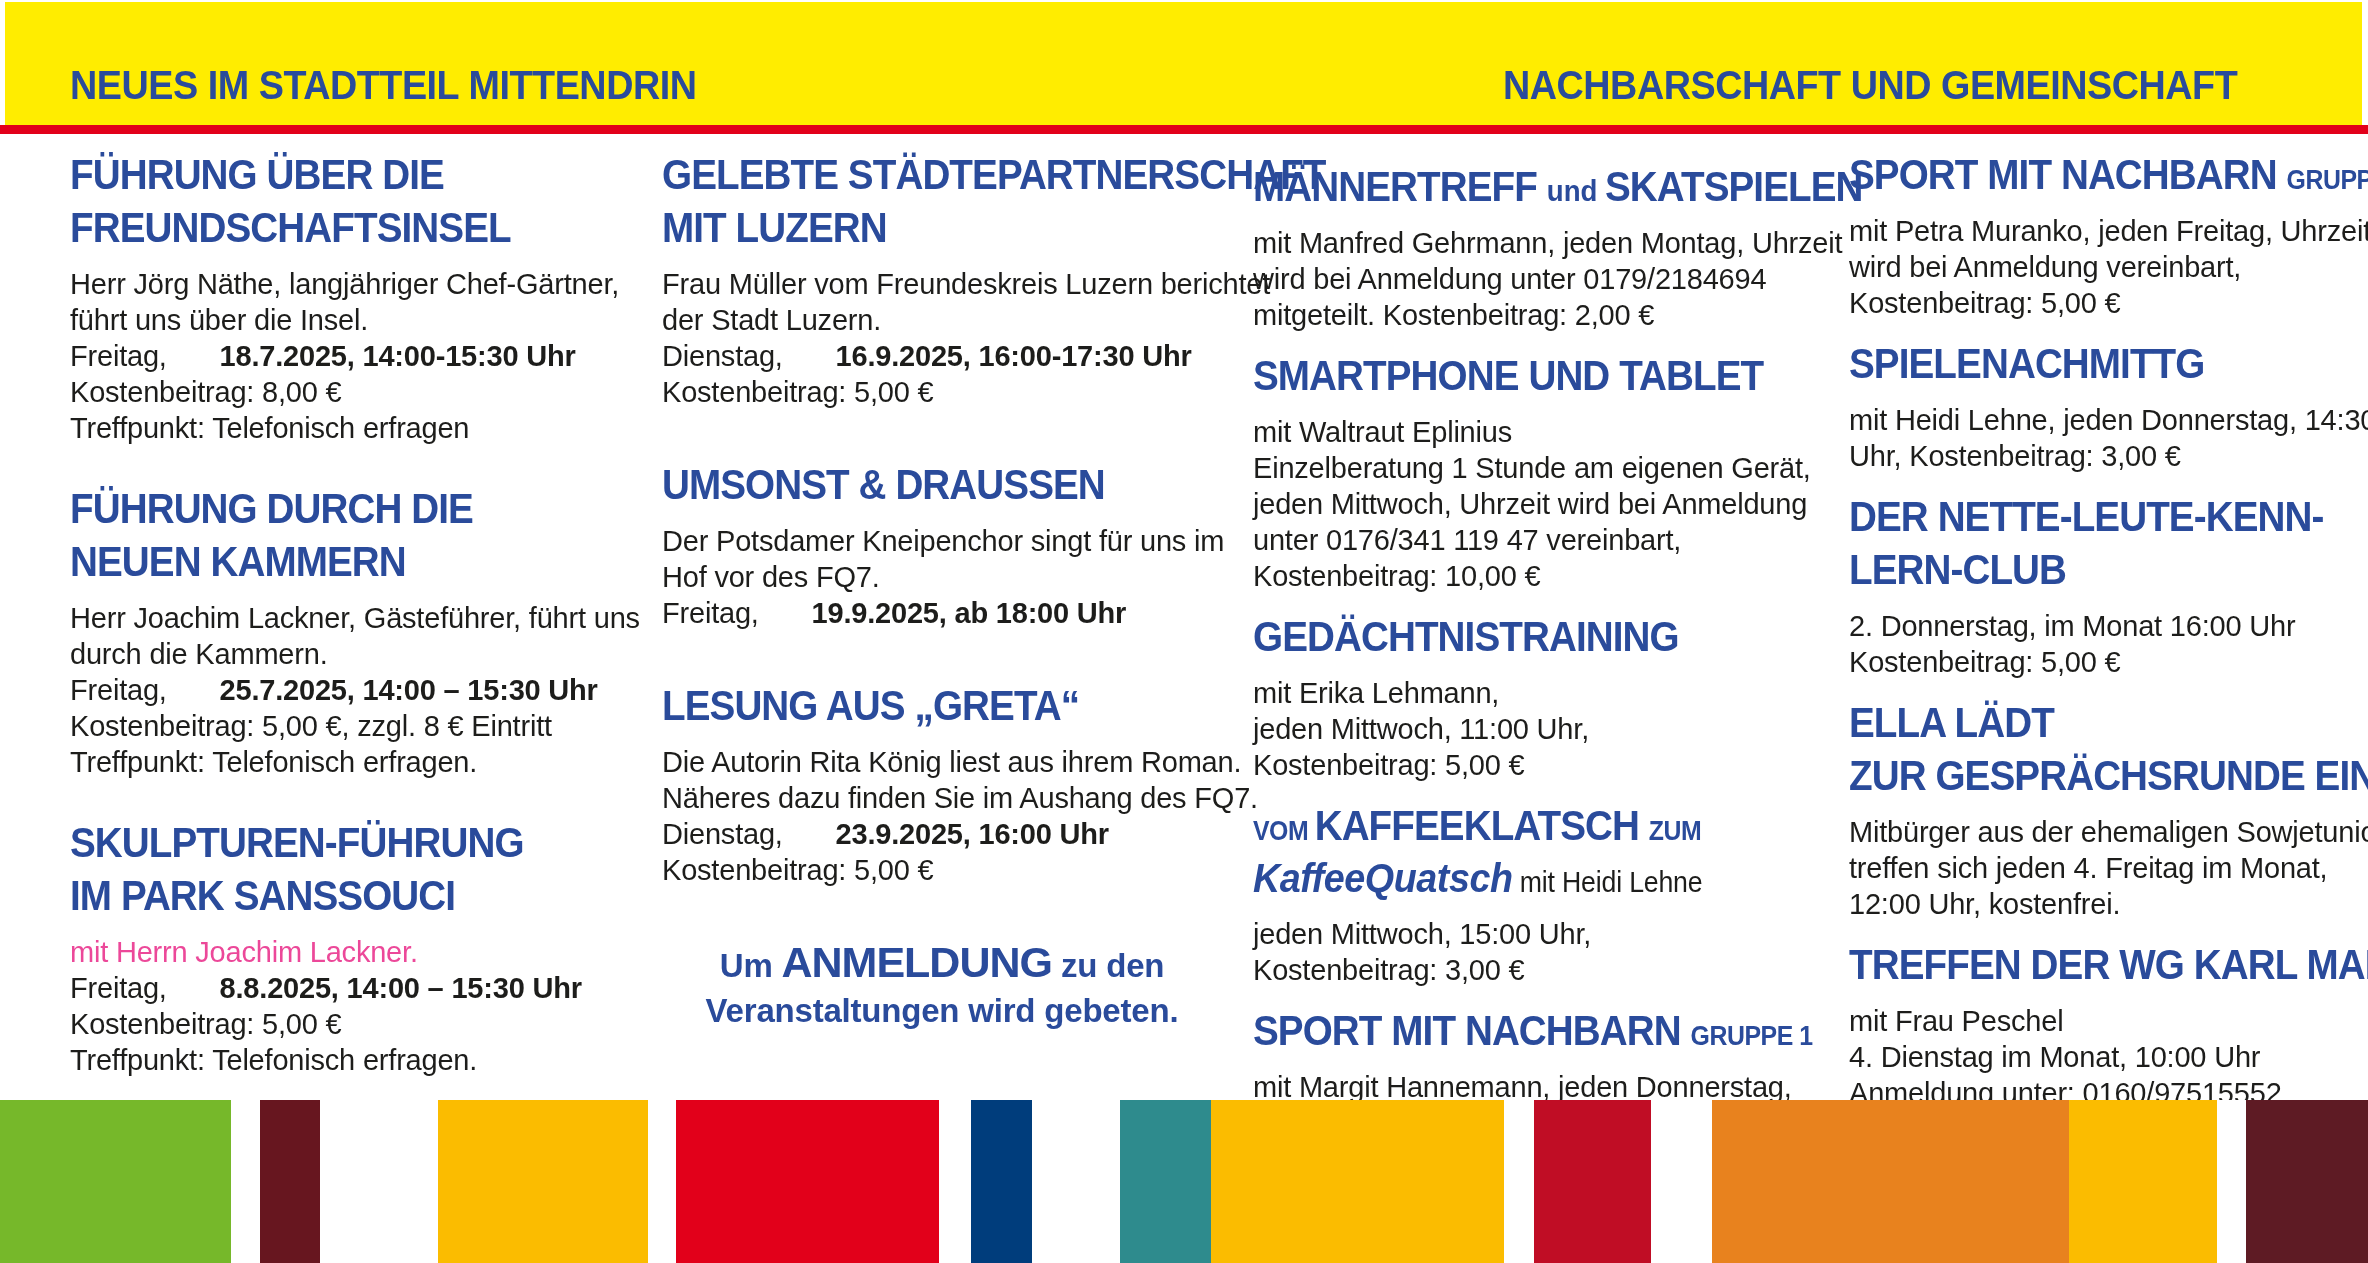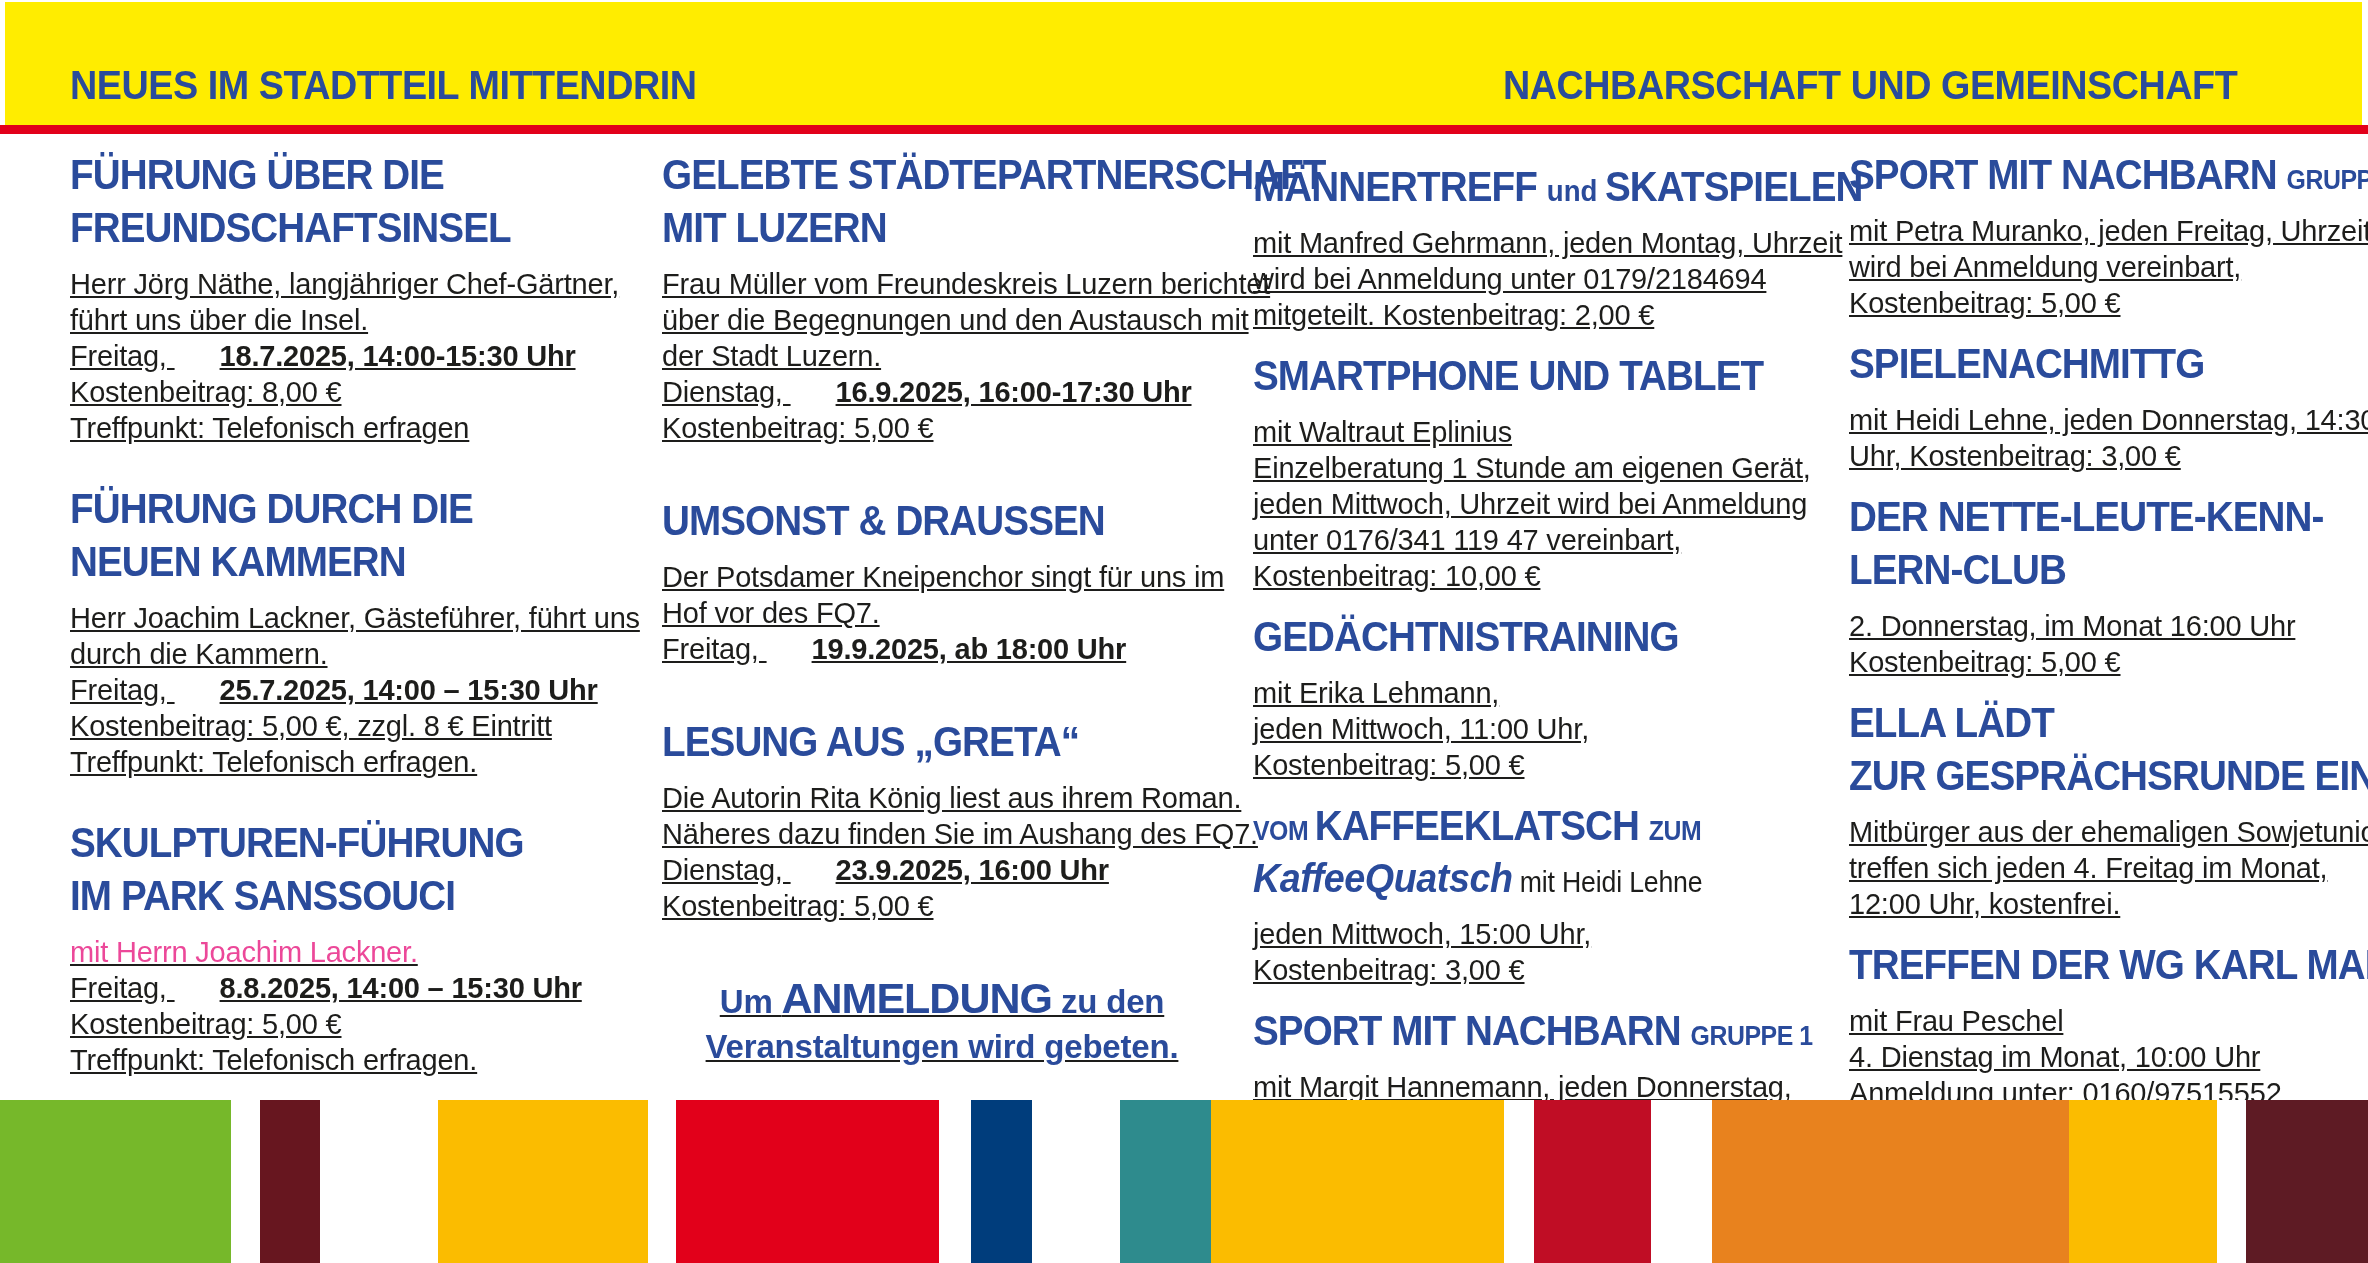--- a/index.html
+++ b/index.html
@@ -18,21 +18,21 @@
   
   .col{position:absolute;top:152px;}
   .block{margin:0 0 40px 0;}
   .col-2 .block{margin-bottom:52px;}
   .col-3 .block,.col-4 .block{margin-bottom:20px;}
 
   .title{margin:0 0 8px 0;}
   .tline{display:block;line-height:45px;white-space:nowrap;}
   .tin{display:inline-block;transform:scaleX(.92);transform-origin:0 50%;white-space:nowrap;}
 
-  .body{font-size:29px;line-height:36px;color:#1D1D1B;letter-spacing:-0.2px;text-decoration:underline;}
+  .body{font-size:29px;line-height:36px;color:#1D1D1B;letter-spacing:-0.2px;}
   .bline{display:block;white-space:nowrap;}
 
   
   .seg-h {font-size:42px;font-weight:800;color:#2A4B9B;letter-spacing:-1px;}
   .seg-hs{font-size:27px;font-weight:800;color:#2A4B9B;letter-spacing:-0.5px;}
   .seg-hu{font-size:30px;font-weight:700;color:#2A4B9B;}
   .seg-hi{font-size:41px;font-weight:800;font-style:italic;color:#2A4B9B;letter-spacing:-0.5px;}
   .seg-r {font-weight:400;}
   .title .seg-r{font-size:29px;color:#1D1D1B;letter-spacing:-0.2px;}
   .seg-b {font-weight:700;margin-left:45px;}
@@ -99,21 +99,20 @@
         </article>
       </div>
       <div class="col col-2" style="left: 662px; width: 560px;">
         <article class="block">
           <h3 class="title">
             <div class="tline"><span class="tin"><span class="seg-h">GELEBTE STÄDTEPARTNERSCHAFT</span></span></div>
             <div class="tline"><span class="tin"><span class="seg-h">MIT LUZERN</span></span></div>
           </h3>
           <div class="body">
             <span class="bline"><span class="seg-r">Frau Müller vom Freundeskreis Luzern berichtet</span></span>
-            <span class="bline"><span class="seg-r">über die Begegnungen und den Austausch mit</span></span>
             <span class="bline"><span class="seg-r">der Stadt Luzern.</span></span>
             <span class="bline"><span class="seg-r">Dienstag, </span><span class="seg-b">16.9.2025, 16:00-17:30 Uhr</span></span>
             <span class="bline"><span class="seg-r">Kostenbeitrag: 5,00 €</span></span>
           </div>
         </article>
         <article class="block">
           <h3 class="title">
             <div class="tline"><span class="tin"><span class="seg-h">UMSONST &amp; DRAUSSEN</span></span></div>
           </h3>
           <div class="body">

